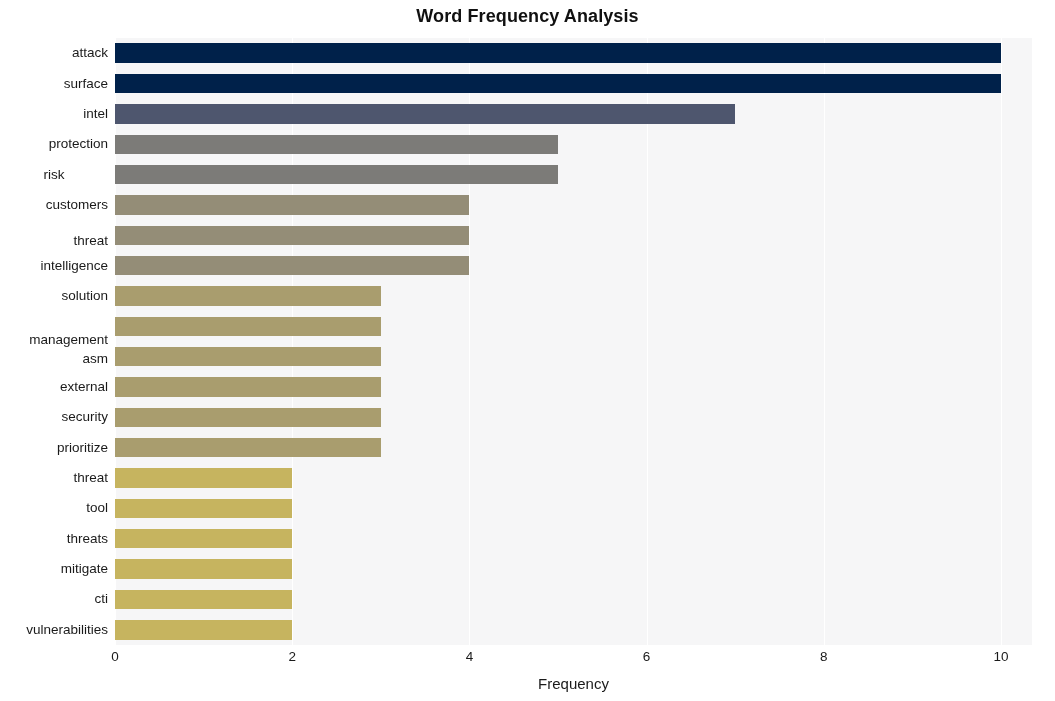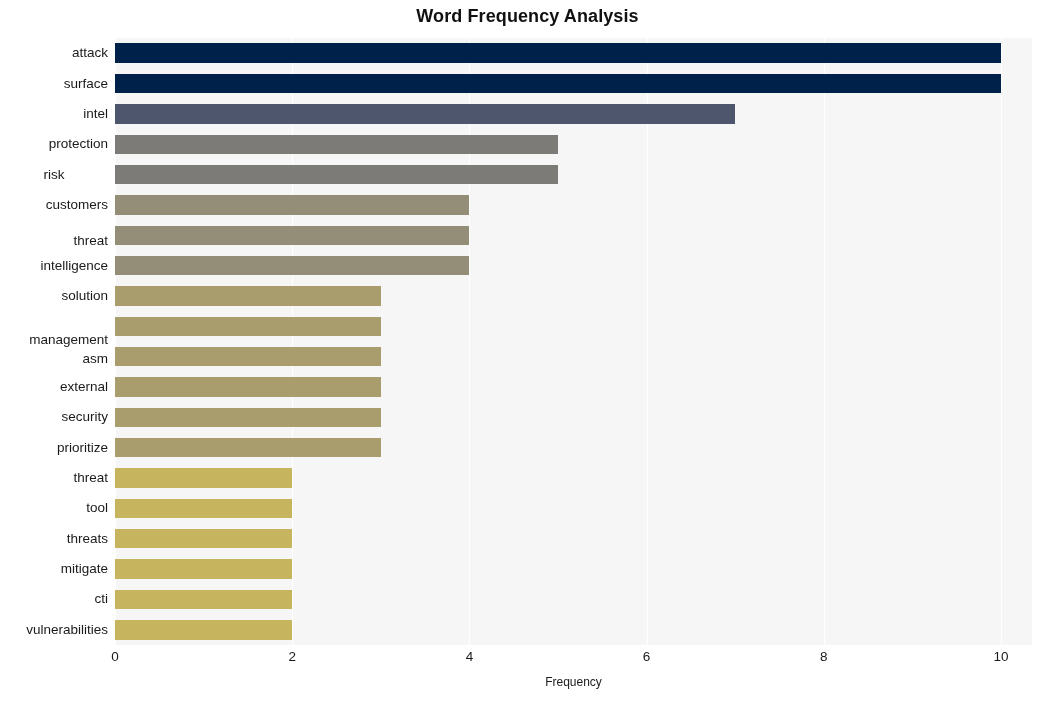--- a/index.html
+++ b/index.html
@@ -114,21 +114,21 @@
     white-space: nowrap;
     line-height: 1;
   }
 
   .xaxis-title {
     position: absolute;
     left: 115px;
     top: 675px;
     width: 917px;
     text-align: center;
-    font-size: 12px;
+    font-size: 15px;
     color: #1a1a1a;
     white-space: nowrap;
   }
 </style>
 </head>
 <body>
 
 <div id="chart-root">
 
   <div class="chart-title">Word Frequency Analysis</div>

